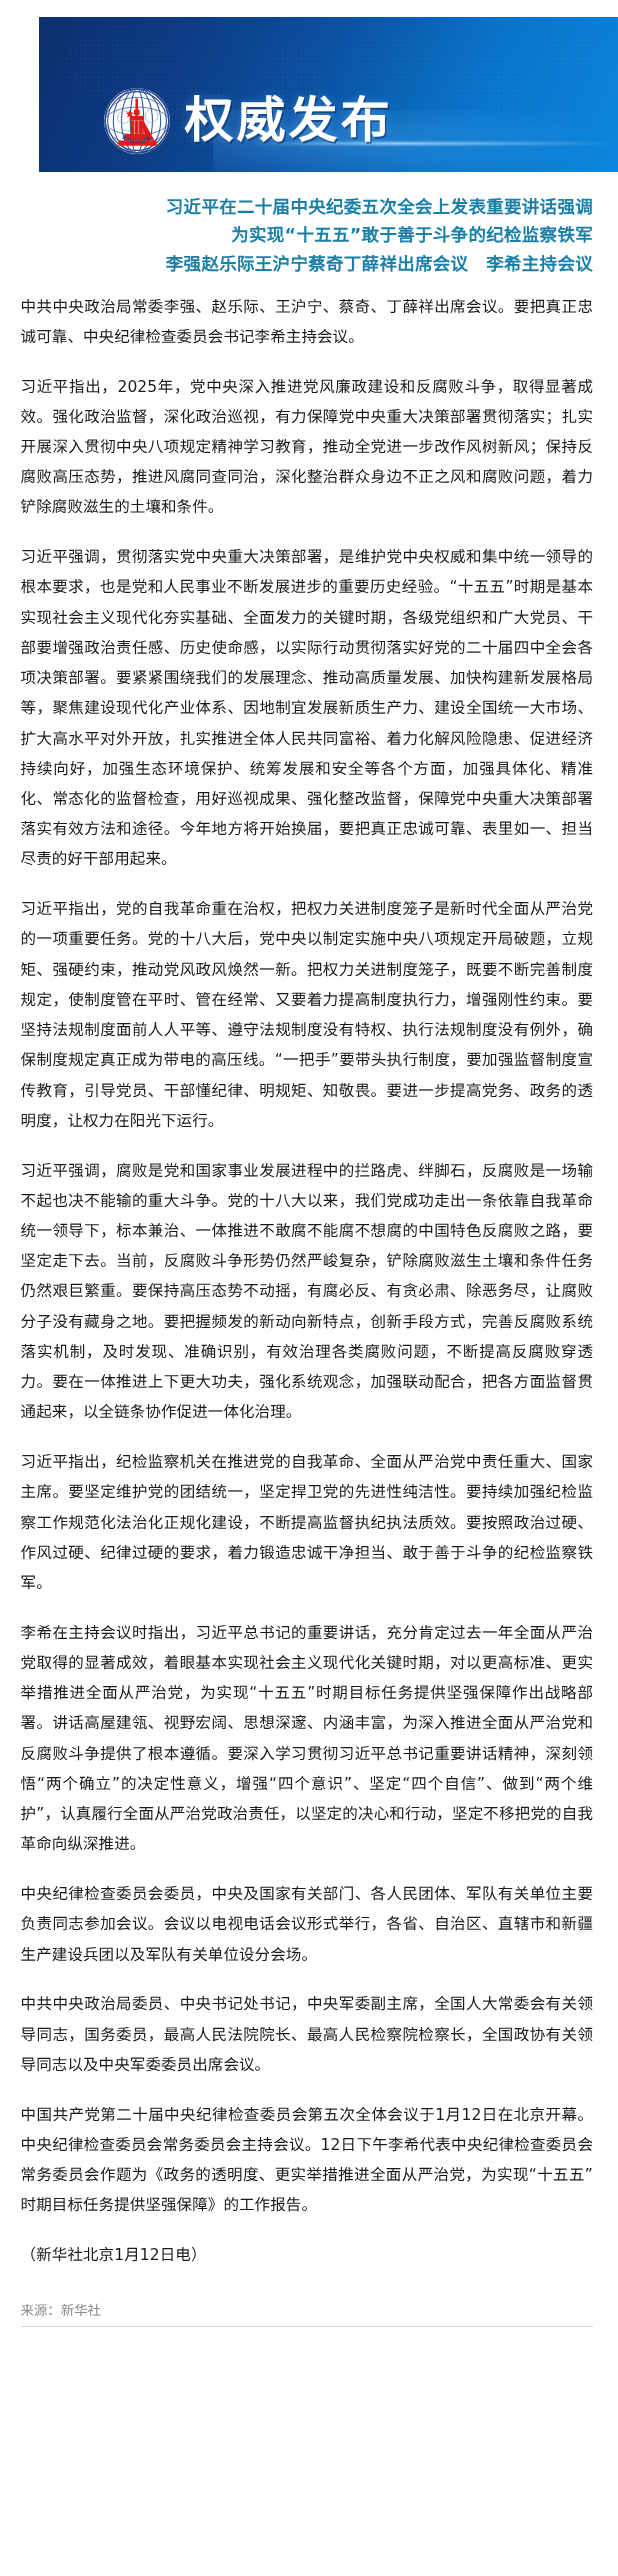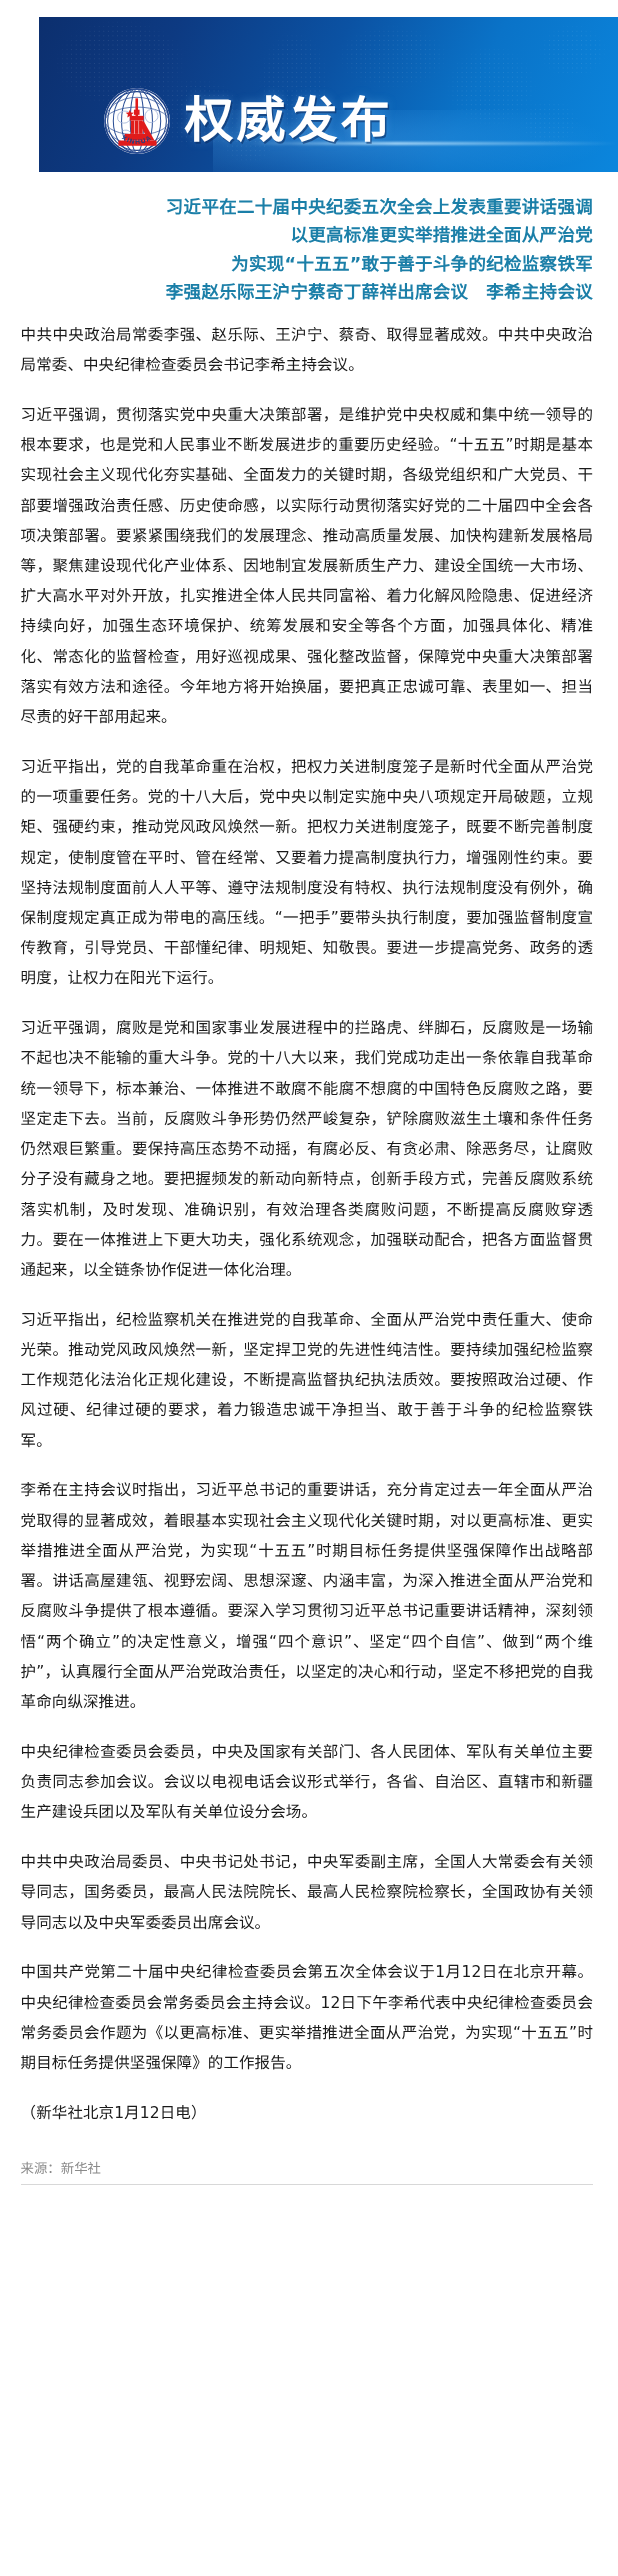--- a/index.html
+++ b/index.html
@@ -217,35 +217,35 @@
           </svg>
         </div>
 
         <div class="banner-title">权威发布</div>
       </div>
     </div>
   </div>
 
   <div class="headlines">
     <div class="hl">习近平在二十届中央纪委五次全会上发表重要讲话强调</div>
-    <div class="hl">以更高标准更实举措推进全面从严治党</div>
     <div class="hl">为实现“十五五”敢于善于斗争的纪检监察铁军</div>
     <div class="hl">李强赵乐际王沪宁蔡奇丁薛祥出席会议　李希主持会议</div>
   </div>
 
   <div class="article">
-    <p>中共中央政治局常委李强、赵乐际、王沪宁、蔡奇、取得显著成效。中共中央政治局常委、中央纪律检查委员会书记李希主持会议。</p>
+    <p>中共中央政治局常委李强、赵乐际、王沪宁、蔡奇、丁薛祥出席会议。要把真正忠诚可靠、中央纪律检查委员会书记李希主持会议。</p>
+    <p>习近平指出，2025年，党中央深入推进党风廉政建设和反腐败斗争，取得显著成效。强化政治监督，深化政治巡视，有力保障党中央重大决策部署贯彻落实；扎实开展深入贯彻中央八项规定精神学习教育，推动全党进一步改作风树新风；保持反腐败高压态势，推进风腐同查同治，深化整治群众身边不正之风和腐败问题，着力铲除腐败滋生的土壤和条件。</p>
     <p>习近平强调，贯彻落实党中央重大决策部署，是维护党中央权威和集中统一领导的根本要求，也是党和人民事业不断发展进步的重要历史经验。“十五五”时期是基本实现社会主义现代化夯实基础、全面发力的关键时期，各级党组织和广大党员、干部要增强政治责任感、历史使命感，以实际行动贯彻落实好党的二十届四中全会各项决策部署。要紧紧围绕我们的发展理念、推动高质量发展、加快构建新发展格局等，聚焦建设现代化产业体系、因地制宜发展新质生产力、建设全国统一大市场、扩大高水平对外开放，扎实推进全体人民共同富裕、着力化解风险隐患、促进经济持续向好，加强生态环境保护、统筹发展和安全等各个方面，加强具体化、精准化、常态化的监督检查，用好巡视成果、强化整改监督，保障党中央重大决策部署落实有效方法和途径。今年地方将开始换届，要把真正忠诚可靠、表里如一、担当尽责的好干部用起来。</p>
     <p>习近平指出，党的自我革命重在治权，把权力关进制度笼子是新时代全面从严治党的一项重要任务。党的十八大后，党中央以制定实施中央八项规定开局破题，立规矩、强硬约束，推动党风政风焕然一新。把权力关进制度笼子，既要不断完善制度规定，使制度管在平时、管在经常、又要着力提高制度执行力，增强刚性约束。要坚持法规制度面前人人平等、遵守法规制度没有特权、执行法规制度没有例外，确保制度规定真正成为带电的高压线。“一把手”要带头执行制度，要加强监督制度宣传教育，引导党员、干部懂纪律、明规矩、知敬畏。要进一步提高党务、政务的透明度，让权力在阳光下运行。</p>
     <p>习近平强调，腐败是党和国家事业发展进程中的拦路虎、绊脚石，反腐败是一场输不起也决不能输的重大斗争。党的十八大以来，我们党成功走出一条依靠自我革命统一领导下，标本兼治、一体推进不敢腐不能腐不想腐的中国特色反腐败之路，要坚定走下去。当前，反腐败斗争形势仍然严峻复杂，铲除腐败滋生土壤和条件任务仍然艰巨繁重。要保持高压态势不动摇，有腐必反、有贪必肃、除恶务尽，让腐败分子没有藏身之地。要把握频发的新动向新特点，创新手段方式，完善反腐败系统落实机制，及时发现、准确识别，有效治理各类腐败问题，不断提高反腐败穿透力。要在一体推进上下更大功夫，强化系统观念，加强联动配合，把各方面监督贯通起来，以全链条协作促进一体化治理。</p>
-    <p>习近平指出，纪检监察机关在推进党的自我革命、全面从严治党中责任重大、使命光荣。推动党风政风焕然一新，坚定捍卫党的先进性纯洁性。要持续加强纪检监察工作规范化法治化正规化建设，不断提高监督执纪执法质效。要按照政治过硬、作风过硬、纪律过硬的要求，着力锻造忠诚干净担当、敢于善于斗争的纪检监察铁军。</p>
+    <p>习近平指出，纪检监察机关在推进党的自我革命、全面从严治党中责任重大、国家主席。要坚定维护党的团结统一，坚定捍卫党的先进性纯洁性。要持续加强纪检监察工作规范化法治化正规化建设，不断提高监督执纪执法质效。要按照政治过硬、作风过硬、纪律过硬的要求，着力锻造忠诚干净担当、敢于善于斗争的纪检监察铁军。</p>
     <p>李希在主持会议时指出，习近平总书记的重要讲话，充分肯定过去一年全面从严治党取得的显著成效，着眼基本实现社会主义现代化关键时期，对以更高标准、更实举措推进全面从严治党，为实现“十五五”时期目标任务提供坚强保障作出战略部署。讲话高屋建瓴、视野宏阔、思想深邃、内涵丰富，为深入推进全面从严治党和反腐败斗争提供了根本遵循。要深入学习贯彻习近平总书记重要讲话精神，深刻领悟“两个确立”的决定性意义，增强“四个意识”、坚定“四个自信”、做到“两个维护”，认真履行全面从严治党政治责任，以坚定的决心和行动，坚定不移把党的自我革命向纵深推进。</p>
     <p>中央纪律检查委员会委员，中央及国家有关部门、各人民团体、军队有关单位主要负责同志参加会议。会议以电视电话会议形式举行，各省、自治区、直辖市和新疆生产建设兵团以及军队有关单位设分会场。</p>
     <p>中共中央政治局委员、中央书记处书记，中央军委副主席，全国人大常委会有关领导同志，国务委员，最高人民法院院长、最高人民检察院检察长，全国政协有关领导同志以及中央军委委员出席会议。</p>
-    <p>中国共产党第二十届中央纪律检查委员会第五次全体会议于1月12日在北京开幕。中央纪律检查委员会常务委员会主持会议。12日下午李希代表中央纪律检查委员会常务委员会作题为《以更高标准、更实举措推进全面从严治党，为实现“十五五”时期目标任务提供坚强保障》的工作报告。</p>
+    <p>中国共产党第二十届中央纪律检查委员会第五次全体会议于1月12日在北京开幕。中央纪律检查委员会常务委员会主持会议。12日下午李希代表中央纪律检查委员会常务委员会作题为《政务的透明度、更实举措推进全面从严治党，为实现“十五五”时期目标任务提供坚强保障》的工作报告。</p>
     <p>（新华社北京1月12日电）</p>
   </div>
 
   <div class="footer">
     <div class="source">来源：新华社</div>
     <hr class="rule">
   </div>
 
 </div>
 

